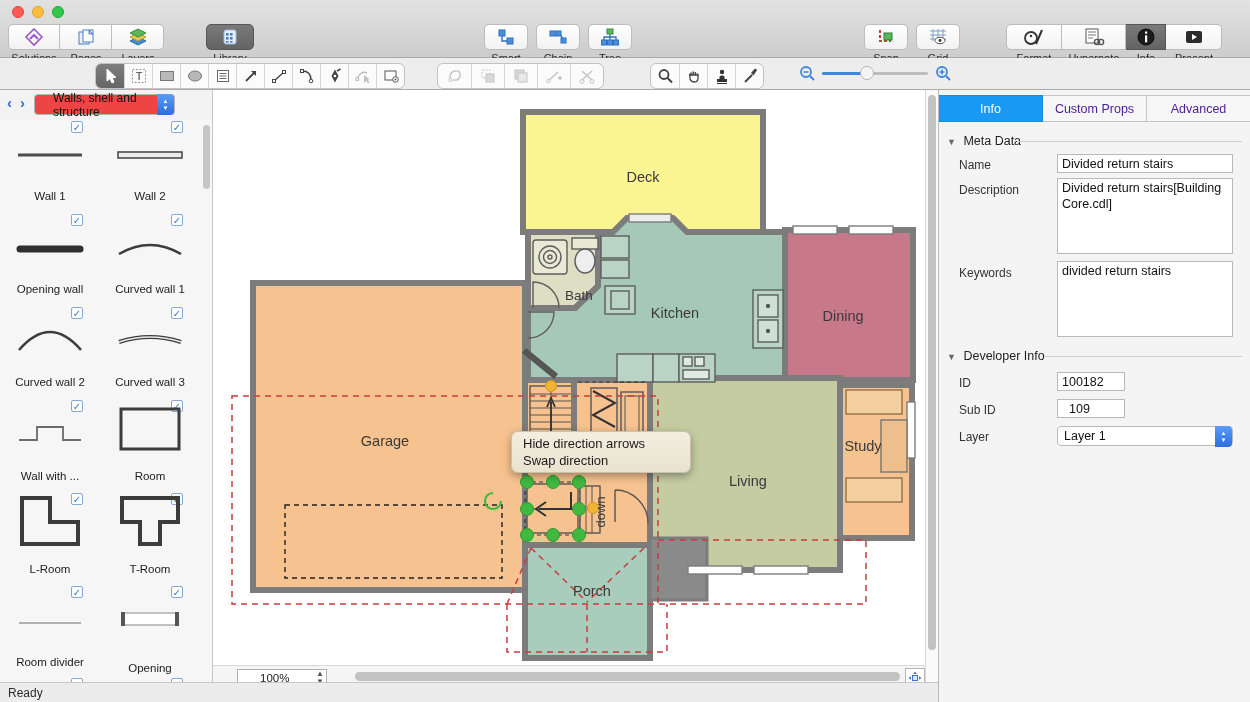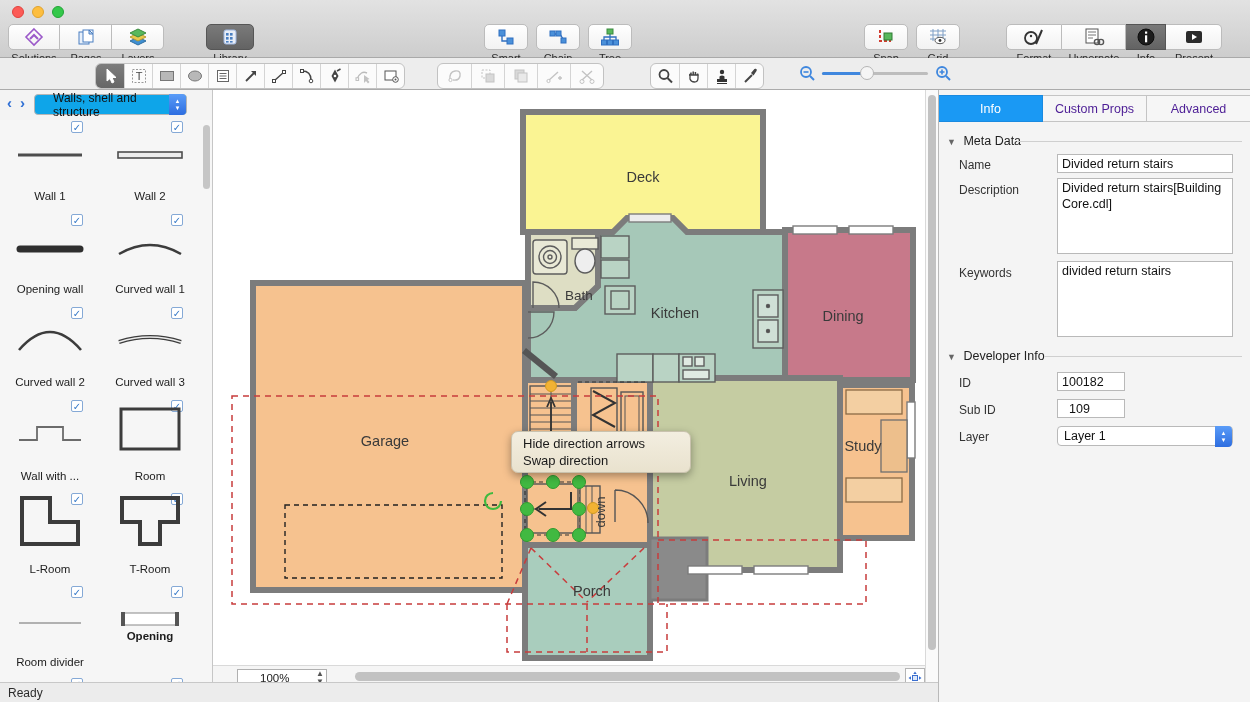--- a/index.html
+++ b/index.html
@@ -36,21 +36,21 @@
   .tseg .tcell:first-child{border-left:none;}
   .tseg .tcell.sel{background:linear-gradient(#7d7d7d,#666);}
   .zoomctl{position:absolute;top:6px;left:798px;display:flex;align-items:center;}
   .ztrack{position:relative;width:106px;height:3px;border-radius:2px;background:#bdbdbd;margin:0 6px;}
   .zfill{position:absolute;left:0;top:0;height:3px;width:44px;background:#3f87de;border-radius:2px;}
   .zknob{position:absolute;left:38px;top:-6px;width:14px;height:14px;border-radius:50%;background:#f5f5f5;border:1px solid #b5b5b5;}
   
   .sidebar{position:absolute;left:0;top:90px;width:213px;height:592px;background:#f6f6f6;border-right:1px solid #c6c6c6;overflow:hidden;}
   .sidenav{position:absolute;left:0;top:0;width:213px;height:30px;background:#f3f3f3;}
   .chev{position:absolute;top:4px;font-size:15px;font-weight:bold;color:#2f6fd4;}
-  .dropdown{position:absolute;left:34px;top:4px;width:153px;height:21px;background:#0ea5e9;border:1px solid #b5b5b5;border-radius:4px;
+  .dropdown{position:absolute;left:34px;top:4px;width:141px;height:21px;background:#ef4444;border:1px solid #b5b5b5;border-radius:4px;
             font-size:12px;display:flex;align-items:center;padding-left:18px;color:#111;}
   .stepper{position:absolute;right:0;top:-1px;width:17px;height:21px;border-radius:0 4px 4px 0;
            background:linear-gradient(#5a9cf8,#2d6de0);color:#fff;font-size:6px;line-height:7px;
            display:flex;flex-direction:column;align-items:center;justify-content:center;}
   .cell100{position:absolute;width:100px;text-align:center;}
   .libshape{display:flex;align-items:center;justify-content:center;height:26px;}
   .liblabel{position:absolute;width:100px;text-align:center;font-size:11.5px;color:#1c1c1c;}
   .chk{position:absolute;width:12px;height:12px;border:1px solid #85a9d6;background:#fff;border-radius:2px;
        font-size:10px;line-height:11px;color:#3478c8;text-align:center;}
   .sb-scroll{position:absolute;right:2px;top:35px;width:7px;height:64px;border-radius:4px;background:#c6c6c6;}
@@ -490,21 +490,21 @@
         </svg>
     </div>
     <div class="cell100 libshape" style="left:100px;top:516px;">
       <svg width="66" height="18">
           <rect x="6" y="3" width="54" height="12" fill="#fff" stroke="#888" stroke-width="1"></rect>
           <rect x="4" y="2" width="4" height="14" fill="#555"></rect>
           <rect x="58" y="2" width="4" height="14" fill="#555"></rect>
         </svg>
     </div>
     <div class="liblabel" style="left:0;top:566px;">Room divider</div>
-    <div class="liblabel" style="left:100px;top:540px;font-weight:bold;">Opening</div>
+    <div class="liblabel" style="left:100px;top:572px;">Opening</div>
 
     <div class="chk" style="left:71px;top:588px;">✓</div>
     <div class="chk" style="left:171px;top:588px;">✓</div>
 
     <div class="sb-scroll"></div>
   </div>
 
   <div class="canvas">
     <svg width="725" height="575" viewBox="0 0 725 575">
 

